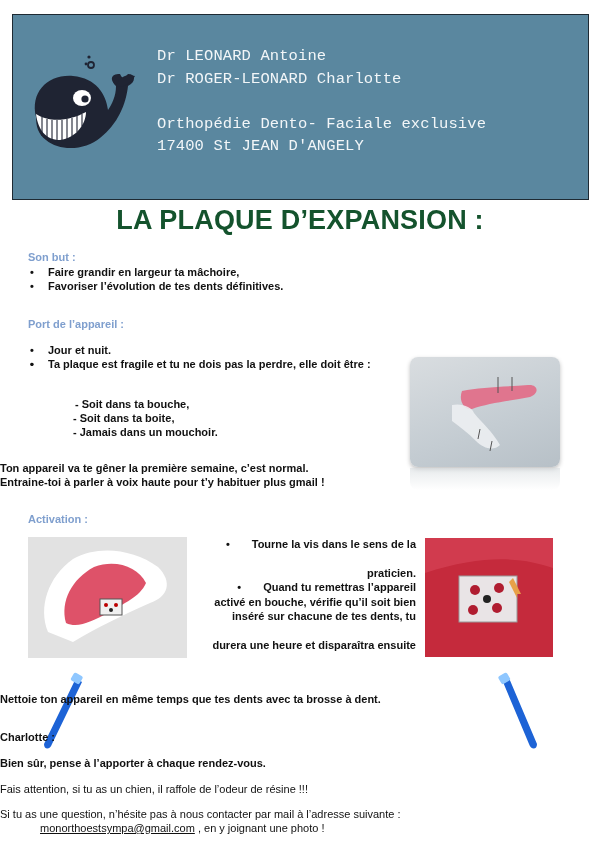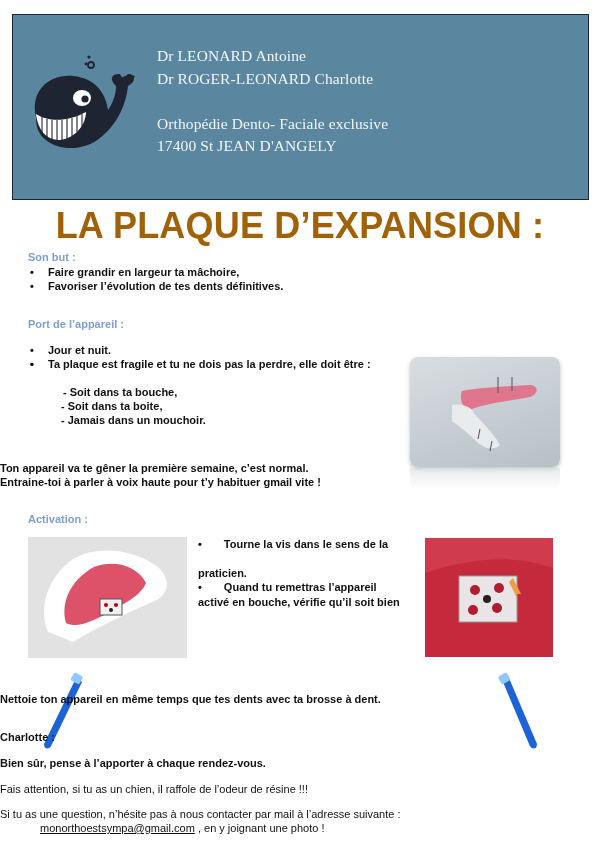--- a/index.html
+++ b/index.html
@@ -4,46 +4,46 @@
 <style>
   html, body { margin: 0; padding: 0; background: #ffffff; }
   body { width: 600px; height: 848px; position: relative; overflow: hidden;
          font-family: "Liberation Sans", sans-serif; color: #111; }
   .abs { position: absolute; }
 
   
   #header { left: 12px; top: 14px; width: 577px; height: 186px; background: #5a879f;
             border: 1.5px solid #1e2a33; box-sizing: border-box; }
   #whale { left: 28px; top: 52px; width: 110px; height: 105px; }
-  .hdr-line { color: #f2f6f8; font-family: Liberation Serif, serif; font-size: 15.5px;
+  .hdr-line { color: #f2f6f8; font-family: Liberation Mono, monospace; font-size: 15.5px;
               left: 157px; white-space: nowrap; letter-spacing: 0.1px; }
 
   #title { left: 0; top: 205px; width: 600px; text-align: center; font-weight: bold;
-           font-size: 36px; letter-spacing: 0.2px; color: #a16207; }
+           font-size: 27px; letter-spacing: 0.2px; color: #14532d; }
 
   .section-label { left: 28px; color: #7f9fce; font-weight: bold; font-size: 11px; }
   .bullets { margin: 0; padding: 0; list-style: none; }
   .bullets li { position: relative; font-size: 11px; font-weight: bold; line-height: 14px;
                 padding-left: 48px; white-space: nowrap; color: #111; }
   .bullets li .dot { position: absolute; left: 30px; top: 0; }
-  .sub-list { margin: 0; padding: 0; list-style: none; }
+  .sub-list { margin: 12px; padding: 0; list-style: none; }
   .sub-list li { font-size: 11px; font-weight: bold; line-height: 14px; white-space: nowrap; }
 
   .center-text { left: 0; width: 600px; text-align: left; font-size: 11px; font-weight: bold; line-height: 14px; }
 
   .photo { box-sizing: border-box; }
   #photo-plate { left: 410px; top: 357px; width: 150px; height: 110px; border-radius: 8px;
                  background: linear-gradient(160deg, #d9dde0 0%, #c4ccd2 60%, #b7c0c7 100%);
                  box-shadow: 0 2px 4px rgba(0,0,0,0.25); overflow: hidden; }
   #photo-plate-reflection { left: 410px; top: 468px; width: 150px; height: 22px;
                  background: linear-gradient(#d8dde0, rgba(255,255,255,0)); opacity: 0.6; border-radius: 0 0 8px 8px; }
   #photo-upper { left: 28px; top: 537px; width: 159px; height: 121px; background: #e2e2e2; overflow: hidden; }
   #photo-screw { left: 425px; top: 538px; width: 128px; height: 119px; background: #c7283a; overflow: hidden; }
 
-  #activation-text { left: 198px; top: 537px; width: 218px; font-size: 11px; font-weight: bold; line-height: 14.4px; color: #111; }
+  #activation-text { left: 198px; top: 537px; width: 218px; font-size: 11px; font-weight: bold; line-height: 14.4px; color: #111; text-align: right; }
   #activation-text p { margin: 0; }
   .tab { display: inline-block; width: 22px; }
 
   .brush { width: 45px; height: 80px; }
   #email-link { text-decoration: underline; color: #111; padding-left: 40px; }
 </style>
 </head>
 <body>
 
 <div id="header" class="abs"></div>
@@ -101,38 +101,38 @@
         <line x1="88" y1="20" x2="88" y2="36"></line>
         <line x1="102" y1="20" x2="102" y2="34"></line>
         <line x1="70" y1="72" x2="68" y2="82"></line>
         <line x1="82" y1="84" x2="80" y2="94"></line>
       </g>
   </svg>
 </div>
 <div class="abs" id="photo-plate-reflection"></div>
 
 <div class="abs center-text" style="top:461px">Ton appareil va te gêner la première semaine, c’est normal.</div>
-<div class="abs center-text" style="top:475px">Entraine-toi à parler à voix haute pour t’y habituer gmail vite !</div>
+<div class="abs center-text" style="top:475px">Entraine-toi à parler à voix haute pour t’y habituer plus gmail !</div>
 
 <div class="abs section-label" style="top:513px">Activation :</div>
 
 <div class="abs photo" id="photo-upper">
   <svg width="159" height="121" viewBox="0 0 159 121">
     <path d="M20 95 C10 70 20 40 45 22 C70 8 105 12 130 30 C145 45 140 60 122 66 C95 78 70 90 45 105 Z" fill="#ffffff"></path>
     <path d="M38 86 C32 64 44 42 66 30 C88 22 110 30 118 46 C112 60 96 66 80 76 C64 84 50 92 38 86 Z" fill="#d8344f" opacity="0.85"></path>
     <rect x="72" y="62" width="22" height="16" fill="#f0f0f0" stroke="#555" stroke-width="1"></rect>
     <circle cx="78" cy="68" r="2" fill="#b00"></circle>
       <circle cx="88" cy="68" r="2" fill="#b00"></circle>
       <circle cx="83" cy="73" r="2" fill="#222"></circle>
   </svg>
 </div>
 
 <div id="activation-text" class="abs">
   <p><span>•</span><span class="tab"></span><span>Tourne la vis dans le sens de la</span><br><br><span>praticien.</span></p>
-  <p><span>•</span><span class="tab"></span><span>Quand tu remettras l’appareil</span><br><span>activé en bouche, vérifie qu’il soit bien</span><br><br><br></p>
+  <p><span>•</span><span class="tab"></span><span>Quand tu remettras l’appareil</span><br><span>activé en bouche, vérifie qu’il soit bien</span><br><span>inséré sur chacune de tes dents, tu</span><br><br><span>durera une heure et disparaîtra ensuite</span></p>
 </div>
 
 <div class="abs photo" id="photo-screw">
   <svg width="128" height="119" viewBox="0 0 128 119">
     <rect width="128" height="119" fill="#c52a3c"></rect>
     <path d="M0 0 L128 0 L128 30 C100 20 60 15 0 35 Z" fill="#d9485a" opacity="0.6"></path>
     <rect x="34" y="38" width="58" height="46" fill="#e9e4e6" stroke="#999" stroke-width="1"></rect>
     <circle cx="50" cy="52" r="5" fill="#b01c30"></circle>
       <circle cx="74" cy="50" r="5" fill="#b01c30"></circle>
     <circle cx="48" cy="72" r="5" fill="#b01c30"></circle>

